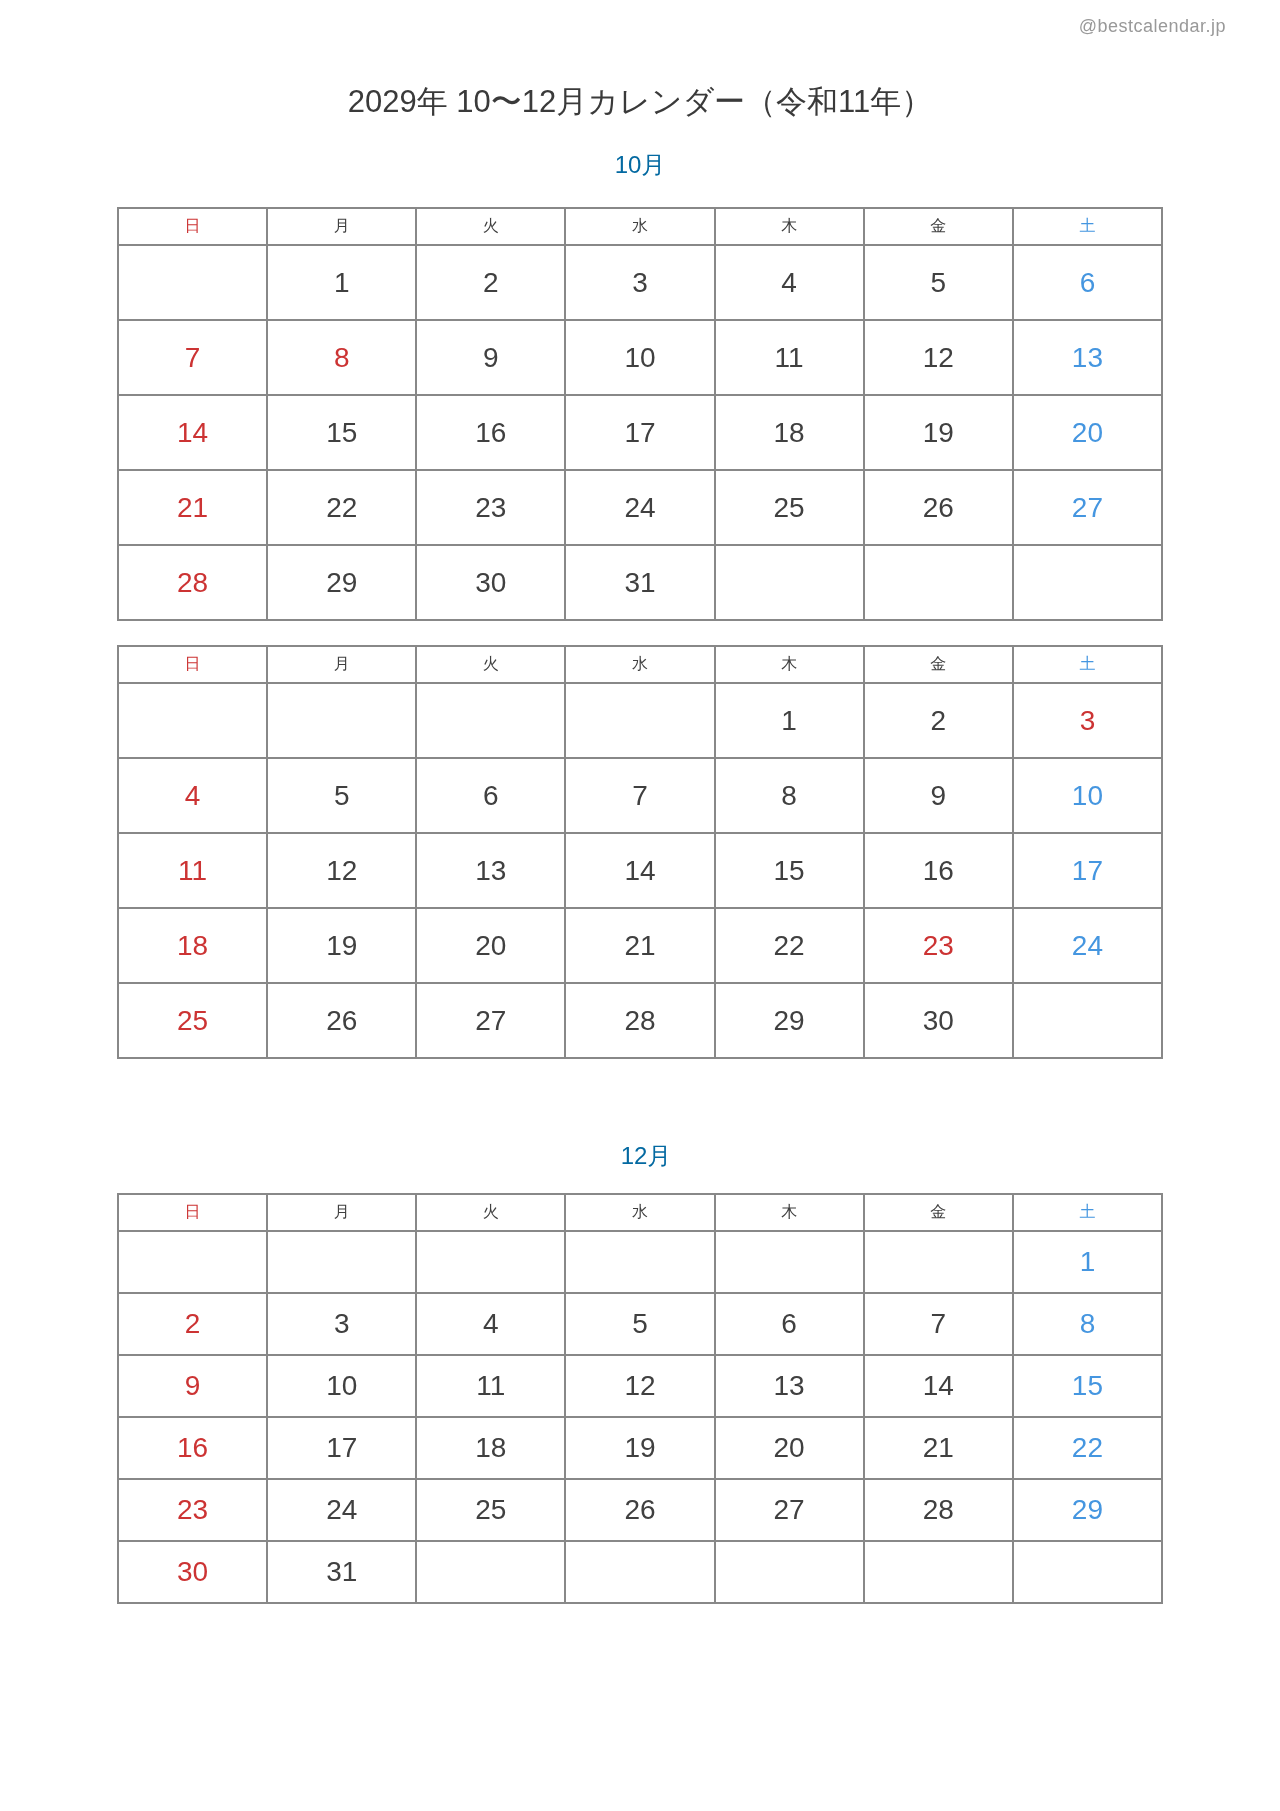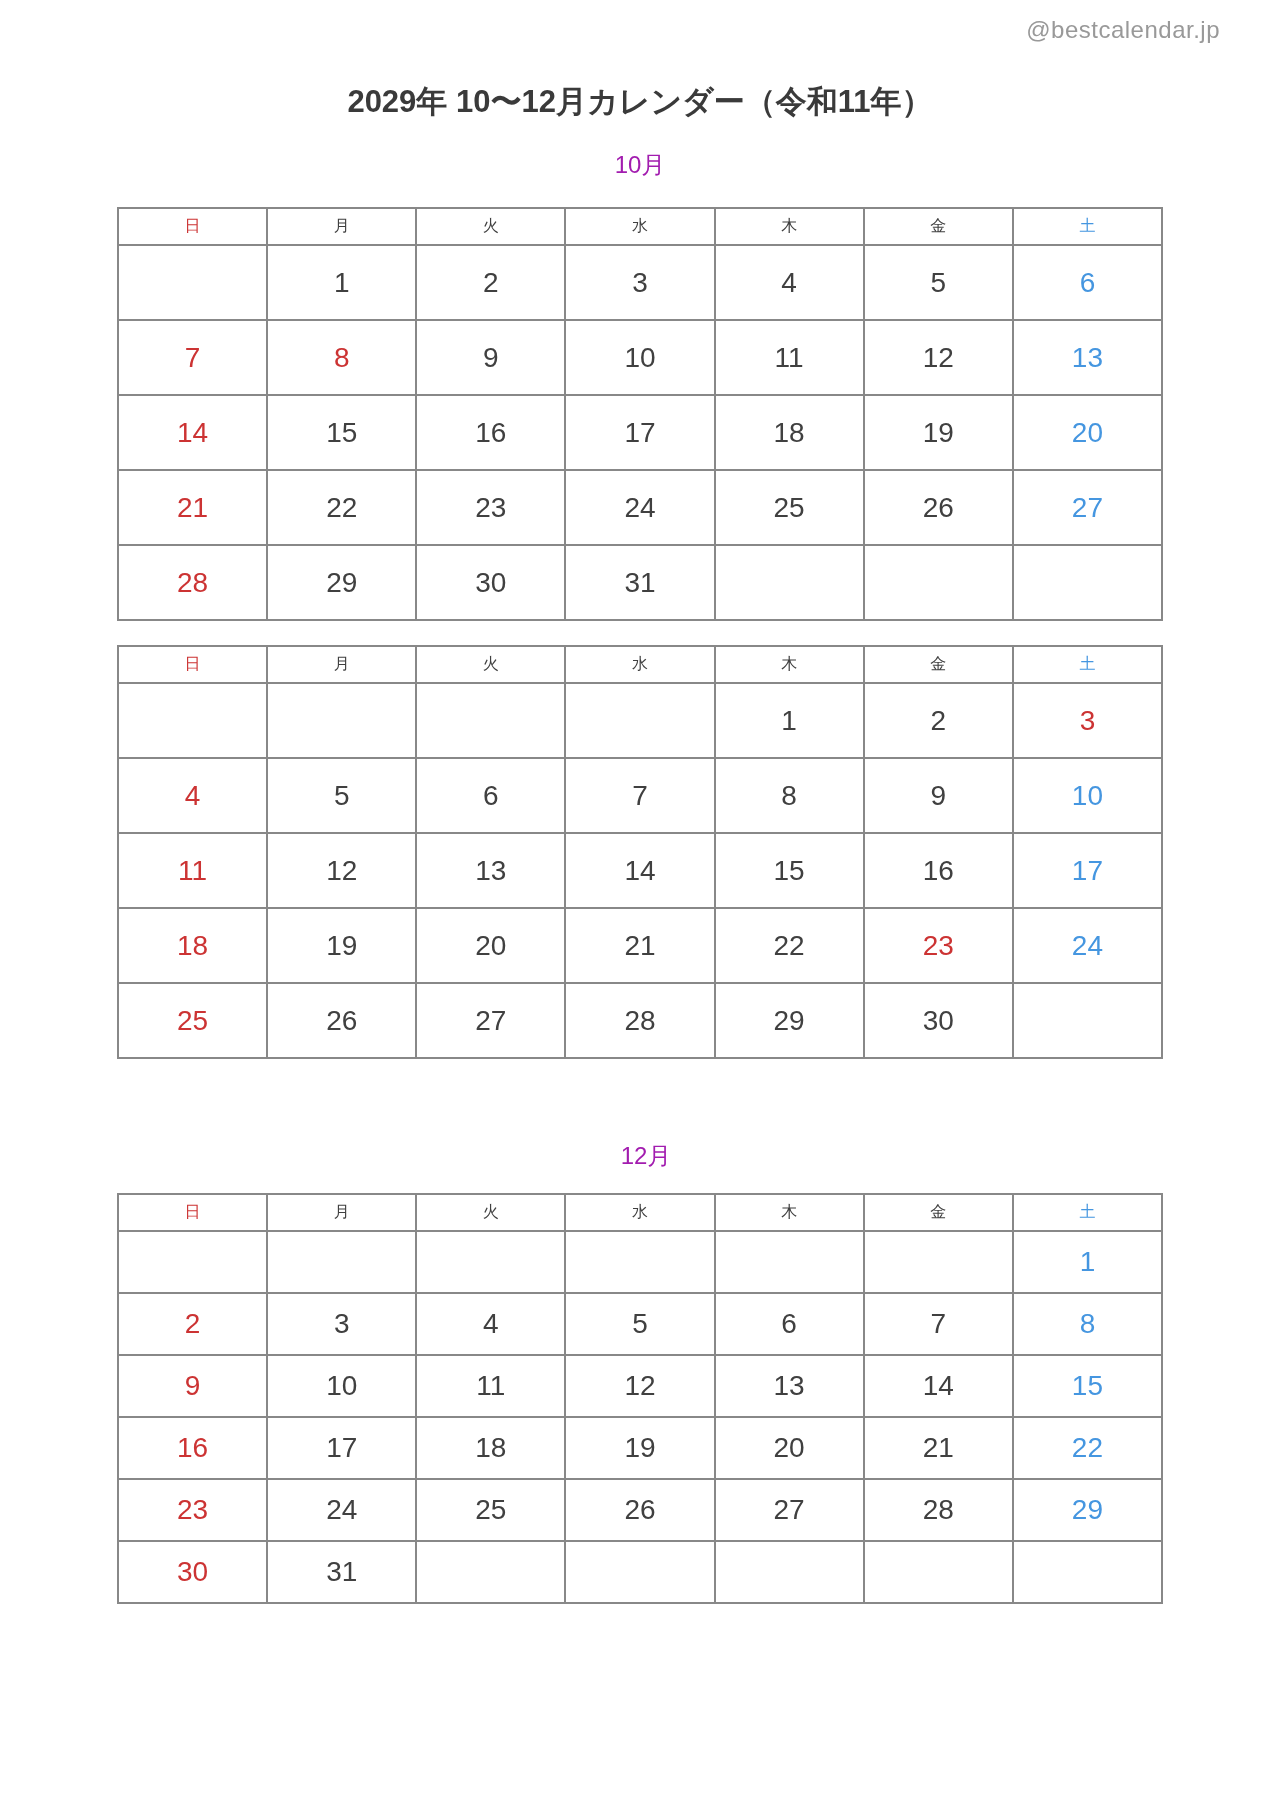--- a/index.html
+++ b/index.html
@@ -19,39 +19,39 @@
     position:relative;
     width:1280px;
     height:1811px;
     margin:0 auto;
     background:#ffffff;
     overflow:hidden;
   }
   .watermark{
     position:absolute;
     top:16px;
-    right:60px;
-    font-size:24px;
+    right:54px;
+    font-size:18px;
     color:var(--wm);
     letter-spacing:0.5px;
   }
   .main-title{
     margin:84px 0 0;
     text-align:center;
     font-size:31px;
     line-height:1.15;
-    font-weight:700;
+    font-weight:400;
     color:#3a3a3a;
   }
   .month-label{
     text-align:center;
     font-size:24px;
     line-height:1.4;
     font-weight:400;
-    color:#a21caf;
+    color:#0369a1;
   }
   .month-oct .month-label{margin-top:28px;}
   .month-nov .month-label{margin-top:71px;}
   .month-dec .month-label{margin-top:80px;padding-left:12px;}
   table.cal{
     border-collapse:collapse;
     width:1046px;
     margin:0 auto;
     table-layout:fixed;
   }

